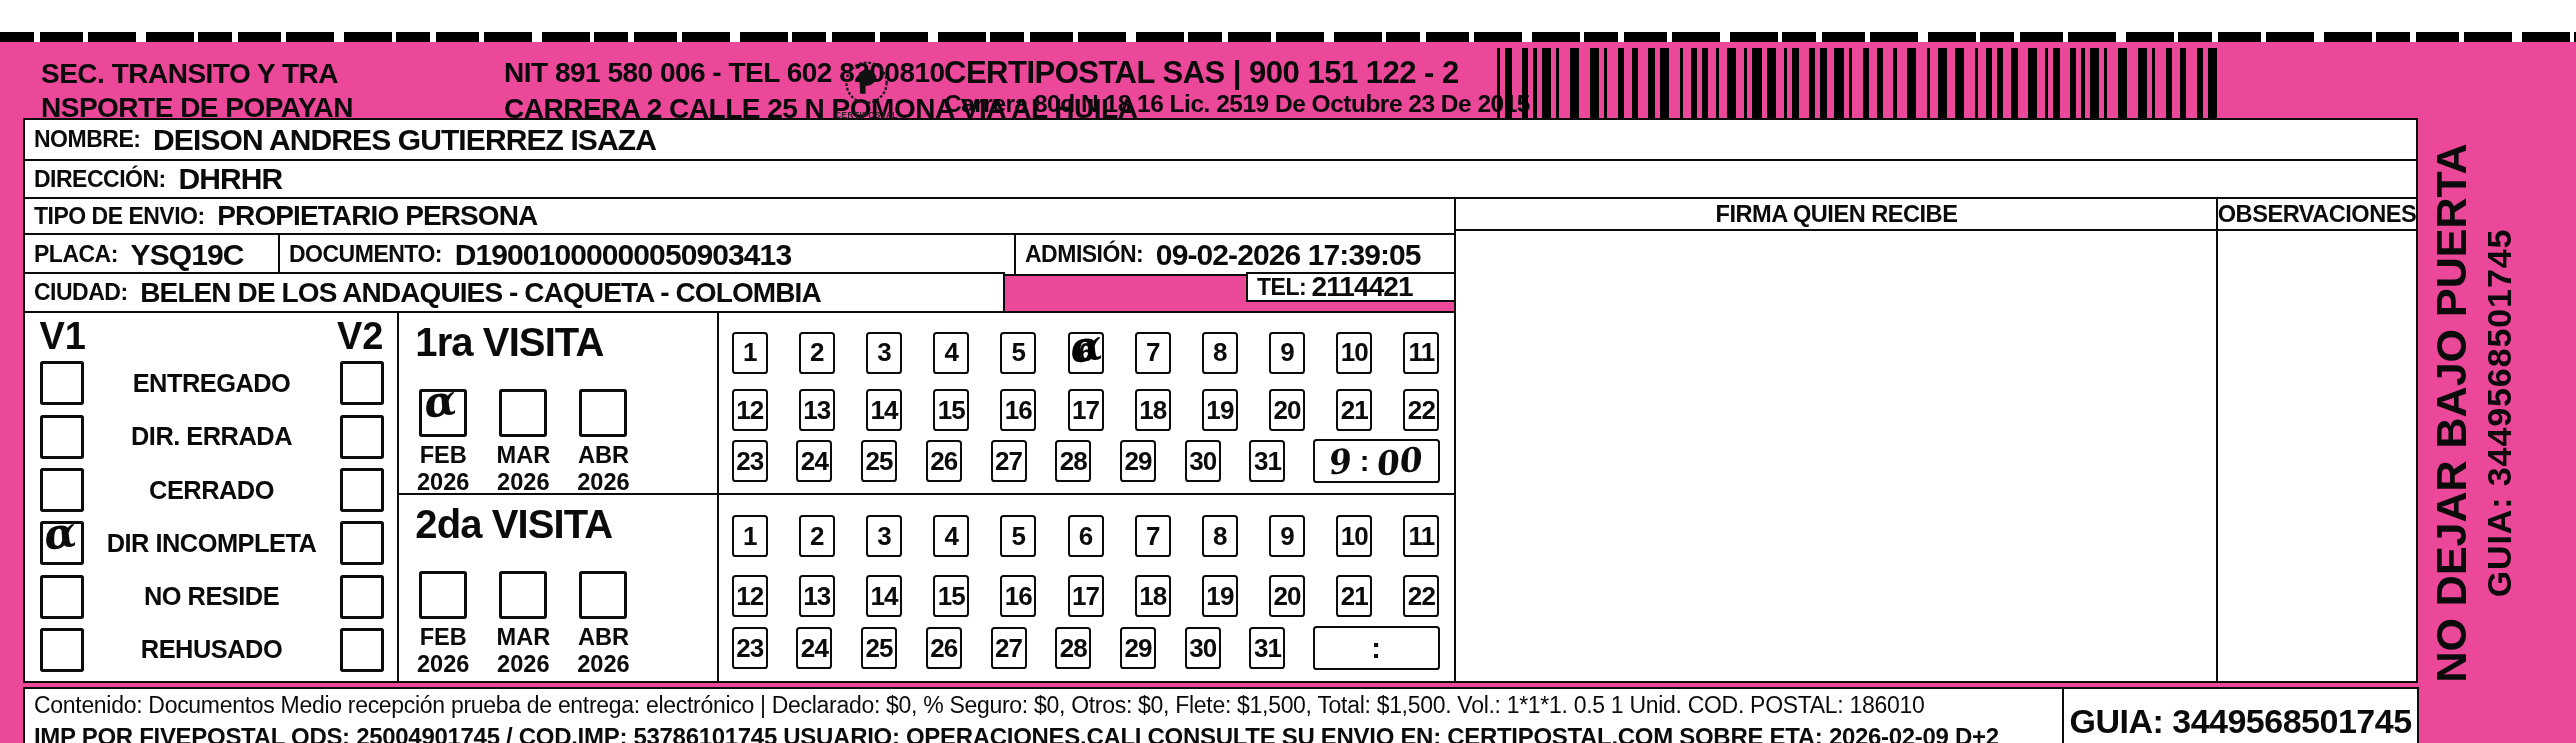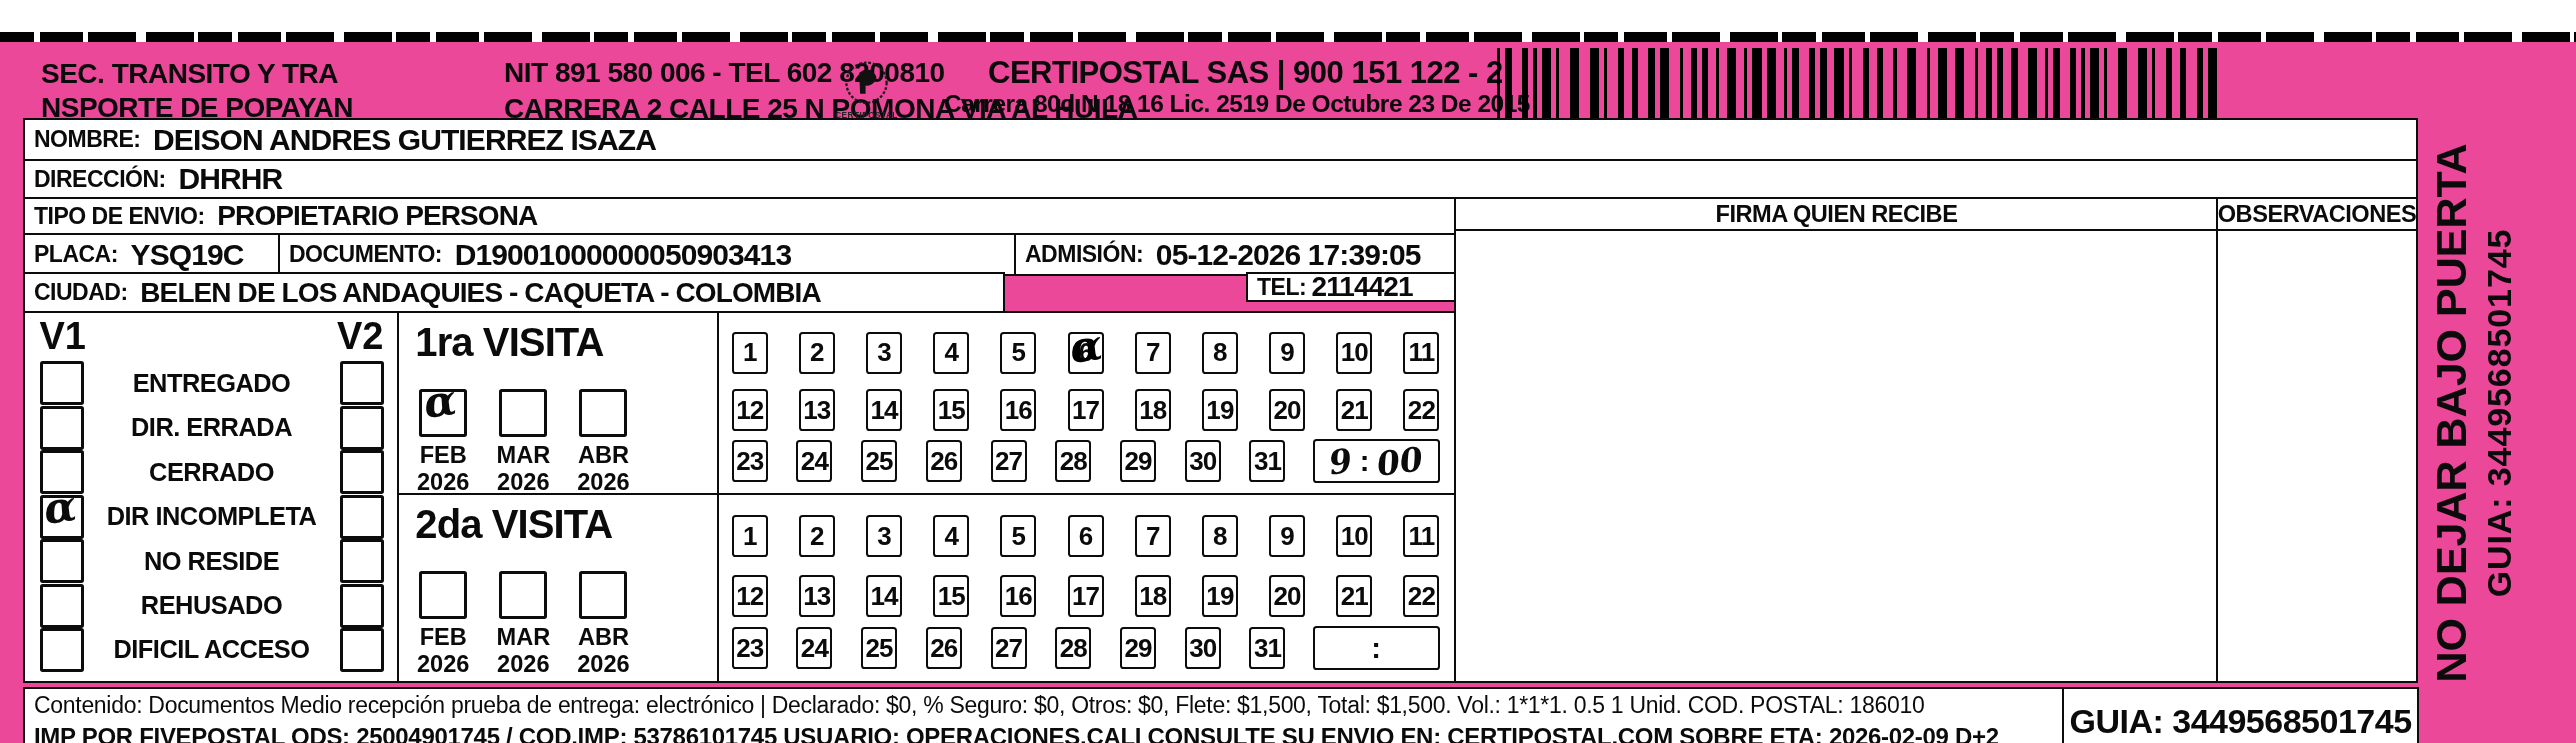--- a/index.html
+++ b/index.html
@@ -10,21 +10,21 @@
         display:flex;align-items:center;padding:0 9px;gap:12.7px;}
   .flabel{font-weight:bold;font-size:23px;letter-spacing:-0.5px;white-space:nowrap;}
   .fval{font-weight:bold;font-size:30px;letter-spacing:-0.9px;white-space:nowrap;}
   .hdr-cell{justify-content:center;}
   .hdr-cell .flabel{font-size:23.6px;}
   
   .sender{left:41px;top:25.4px;font-weight:bold;font-size:28px;line-height:1.2;letter-spacing:-0.5px;}
   .nitblk{left:504px;top:23px;font-weight:bold;font-size:28px;line-height:1.3;letter-spacing:-0.5px;white-space:nowrap;}
   .logo{left:821px;top:27px;width:91px;text-align:center;}
   .logotext{font-size:8.2px;font-weight:bold;letter-spacing:0.5px;color:#222;margin-top:-3.6px;}
-  .company1{left:988px;top:23px;font-weight:bold;font-size:31px;letter-spacing:-0.5px;white-space:nowrap;}
+  .company1{left:944px;top:23px;font-weight:bold;font-size:31px;letter-spacing:-0.5px;white-space:nowrap;}
   .company2{left:944px;top:58px;font-weight:bold;font-size:24.5px;letter-spacing:-0.5px;white-space:nowrap;}
   .barcode{left:1497px;top:16.3px;width:739px;height:71px;display:flex;align-items:stretch;overflow:hidden;}
   .bar{background:#000;height:100%;flex:none;}
   
   .vhead{display:grid;grid-template-columns:54px 1fr 54px;align-items:center;padding:1.8px 14.5px 0 14.5px;}
   .vhead .vlabel{font-size:38px;font-weight:bold;}
   .srows{display:flex;flex-direction:column;justify-content:space-between;flex:1;padding:3.6px 14.5px 9px 14.5px;}
   .srow{display:grid;grid-template-columns:47px 1fr 47px;align-items:center;}
   .slabel{text-align:center;font-weight:bold;font-size:25.4px;letter-spacing:-0.5px;}
   .chk{width:38px;height:38px;border:3.6px solid #0c0c0c;border-radius:2.7px;position:relative;background:#fff;}
@@ -169,21 +169,21 @@
   <div class="cell" style="left:23px;top:201px;width:258px;height:43px;">
     <span class="flabel">PLACA:</span>
     <span class="fval">YSQ19C</span>
   </div>
   <div class="cell" style="left:278px;top:201px;width:739px;height:43px;">
     <span class="flabel">DOCUMENTO:</span>
     <span class="fval">D19001000000050903413</span>
   </div>
   <div class="cell" style="left:1014px;top:201px;width:442px;height:43px;">
     <span class="flabel">ADMISIÓN:</span>
-    <span class="fval">05-12-2026 17:39:05</span>
+    <span class="fval">09-02-2026 17:39:05</span>
   </div>
 
   <div class="cell" style="left:23px;top:240px;width:982px;height:41px;">
     <span class="flabel">CIUDAD:</span>
     <span class="fval" style="font-size:28px;">BELEN DE LOS ANDAQUIES - CAQUETA - COLOMBIA</span>
   </div>
   <div class="cell" style="left:1246px;top:240px;width:211px;height:30px;gap:5.4px;">
     <span class="flabel">TEL:</span>
     <span class="fval" style="font-size:28px;">2114421</span>
   </div>
@@ -242,29 +242,20 @@
       </div>
         <div class="srow">
         <div class="chk">
             <span class="chkmark hand"></span>
           </div>
         <div class="slabel">REHUSADO</div>
         <div class="chk" style="justify-self:end;">
             <span class="chkmark hand"></span>
           </div>
       </div>
-        <div class="srow">
-        <div class="chk">
-            <span class="chkmark hand"></span>
-          </div>
-        <div class="slabel">DIFICIL ACCESO</div>
-        <div class="chk" style="justify-self:end;">
-            <span class="chkmark hand"></span>
-          </div>
-      </div>
       </div>
   </div>
 
   <div class="cell" style="left:397px;top:279px;width:323px;height:185px;flex-direction:column;align-items:stretch;padding:0;gap:0;">
     <div class="vtitle">1ra VISITA</div>
     <div class="mrow">
         <div class="mcol">
         <div class="chk">
             <span class="chkmark hand">α</span>
           </div>

